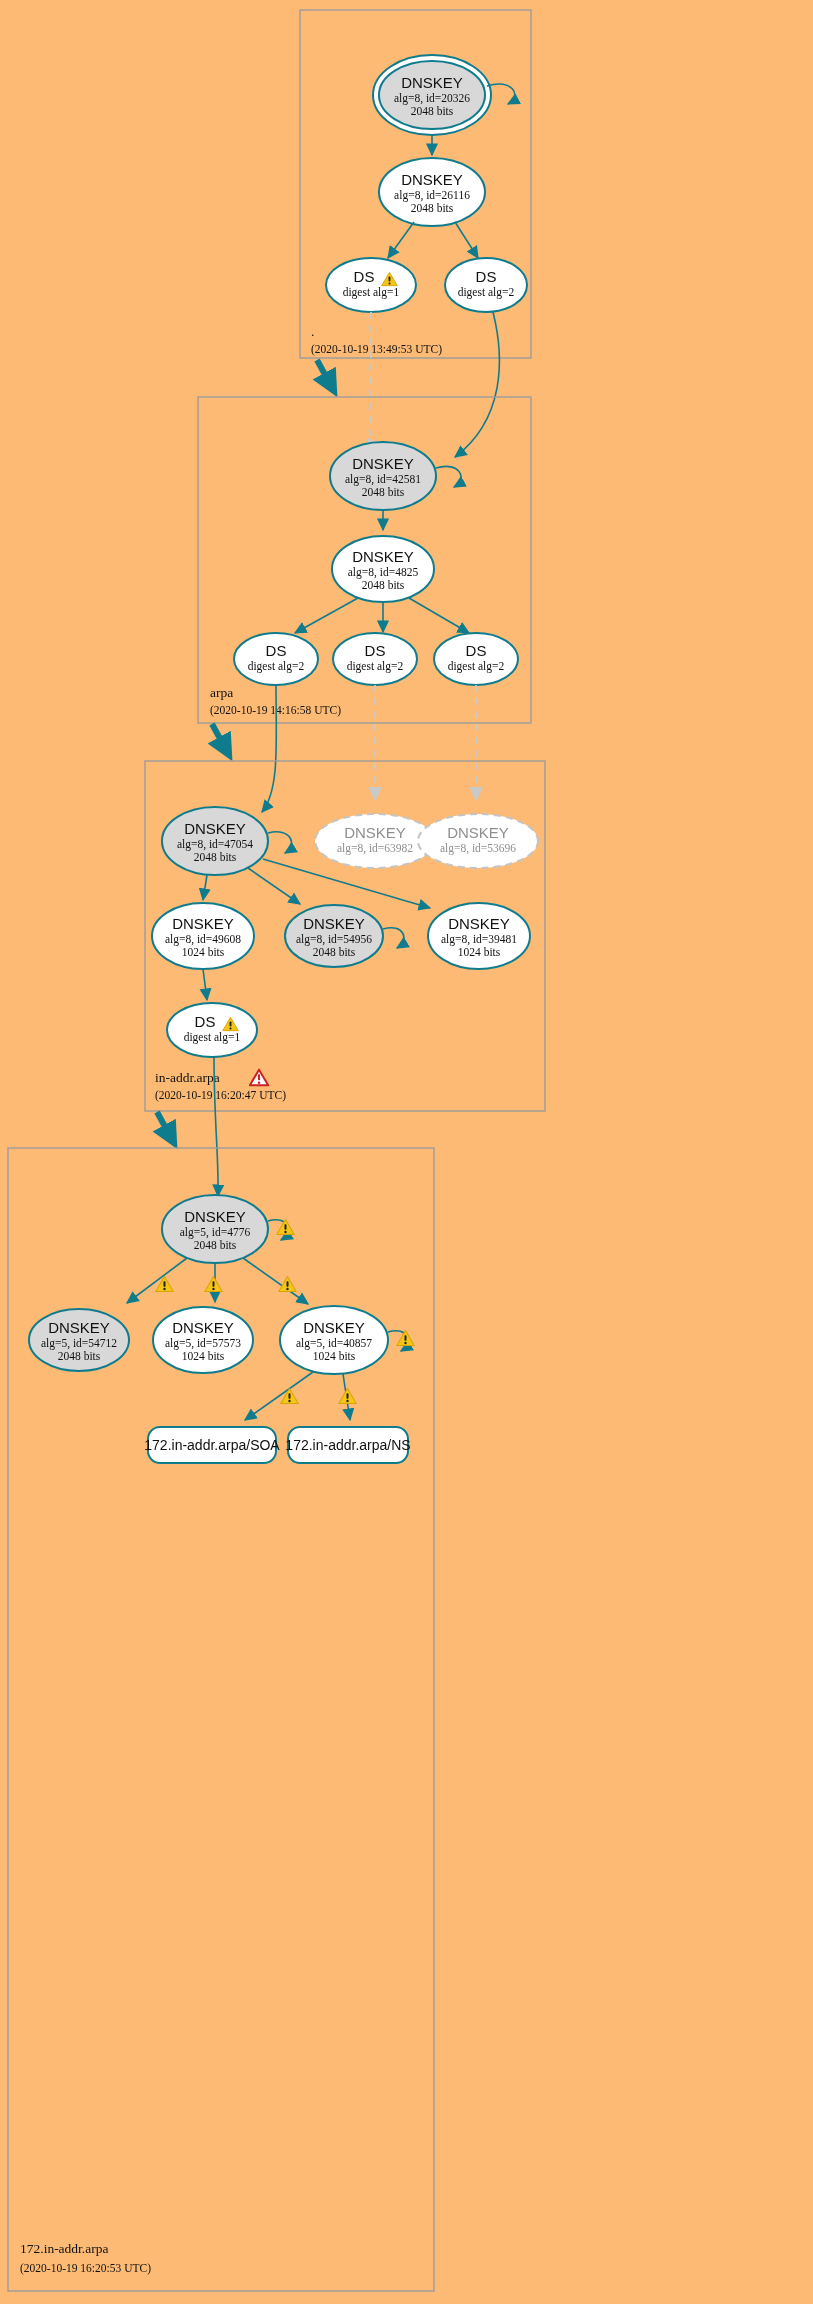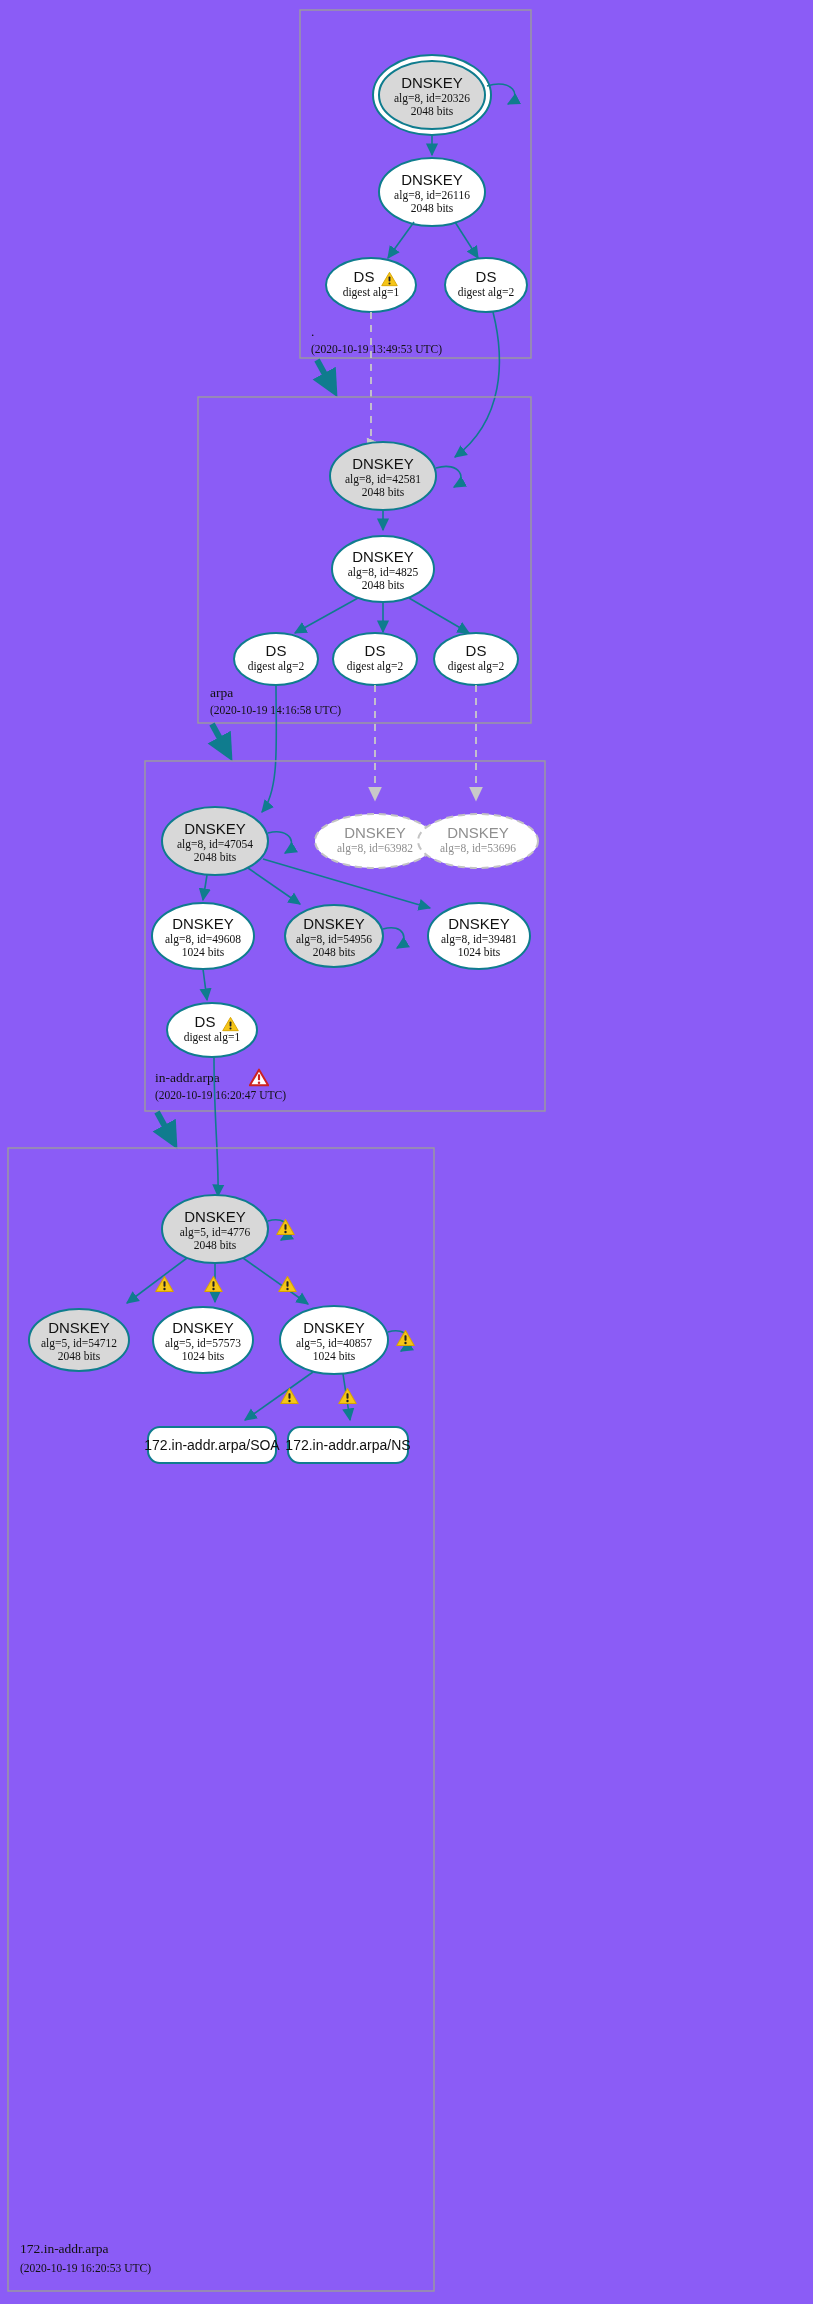--- a/index.html
+++ b/index.html
@@ -1,17 +1,17 @@
 <!DOCTYPE html>
 <html><head>
 <meta charset="utf-8">
 <style>
   html,body{margin:0;padding:0;background:#ffffff;}
   body{font-family:"Liberation Serif", serif;}
-  #stage{position:relative;width:813px;height:2304px;background:#8b5cf6;overflow:hidden;}
+  #stage{position:relative;width:813px;height:2304px;background:#fdba74;overflow:hidden;}
   svg{display:block;}
   .zone-box{fill:none;stroke:#9c9c9c;stroke-width:1.4;}
   .node-ell{fill:#ffffff;stroke:#0f7c8e;stroke-width:2;}
   .node-ell.secure{fill:#d8d8d8;}
   .node-ell.bogus{fill:#ffffff;stroke:#c4c4c4;stroke-width:2;stroke-dasharray:7,5;}
   .node-rr{fill:#ffffff;stroke:#0f7c8e;stroke-width:2;}
   .edge{fill:none;stroke:#0f7c8e;stroke-width:1.6;}
   .edge-thick{fill:none;stroke:#0f7c8e;stroke-width:6;}
   .edge-dash{fill:none;stroke:#c9c9c9;stroke-width:1.8;stroke-dasharray:7,6;}
   .t-title{font-family:"Liberation Sans", sans-serif;font-size:15px;fill:#111;text-anchor:middle;}

